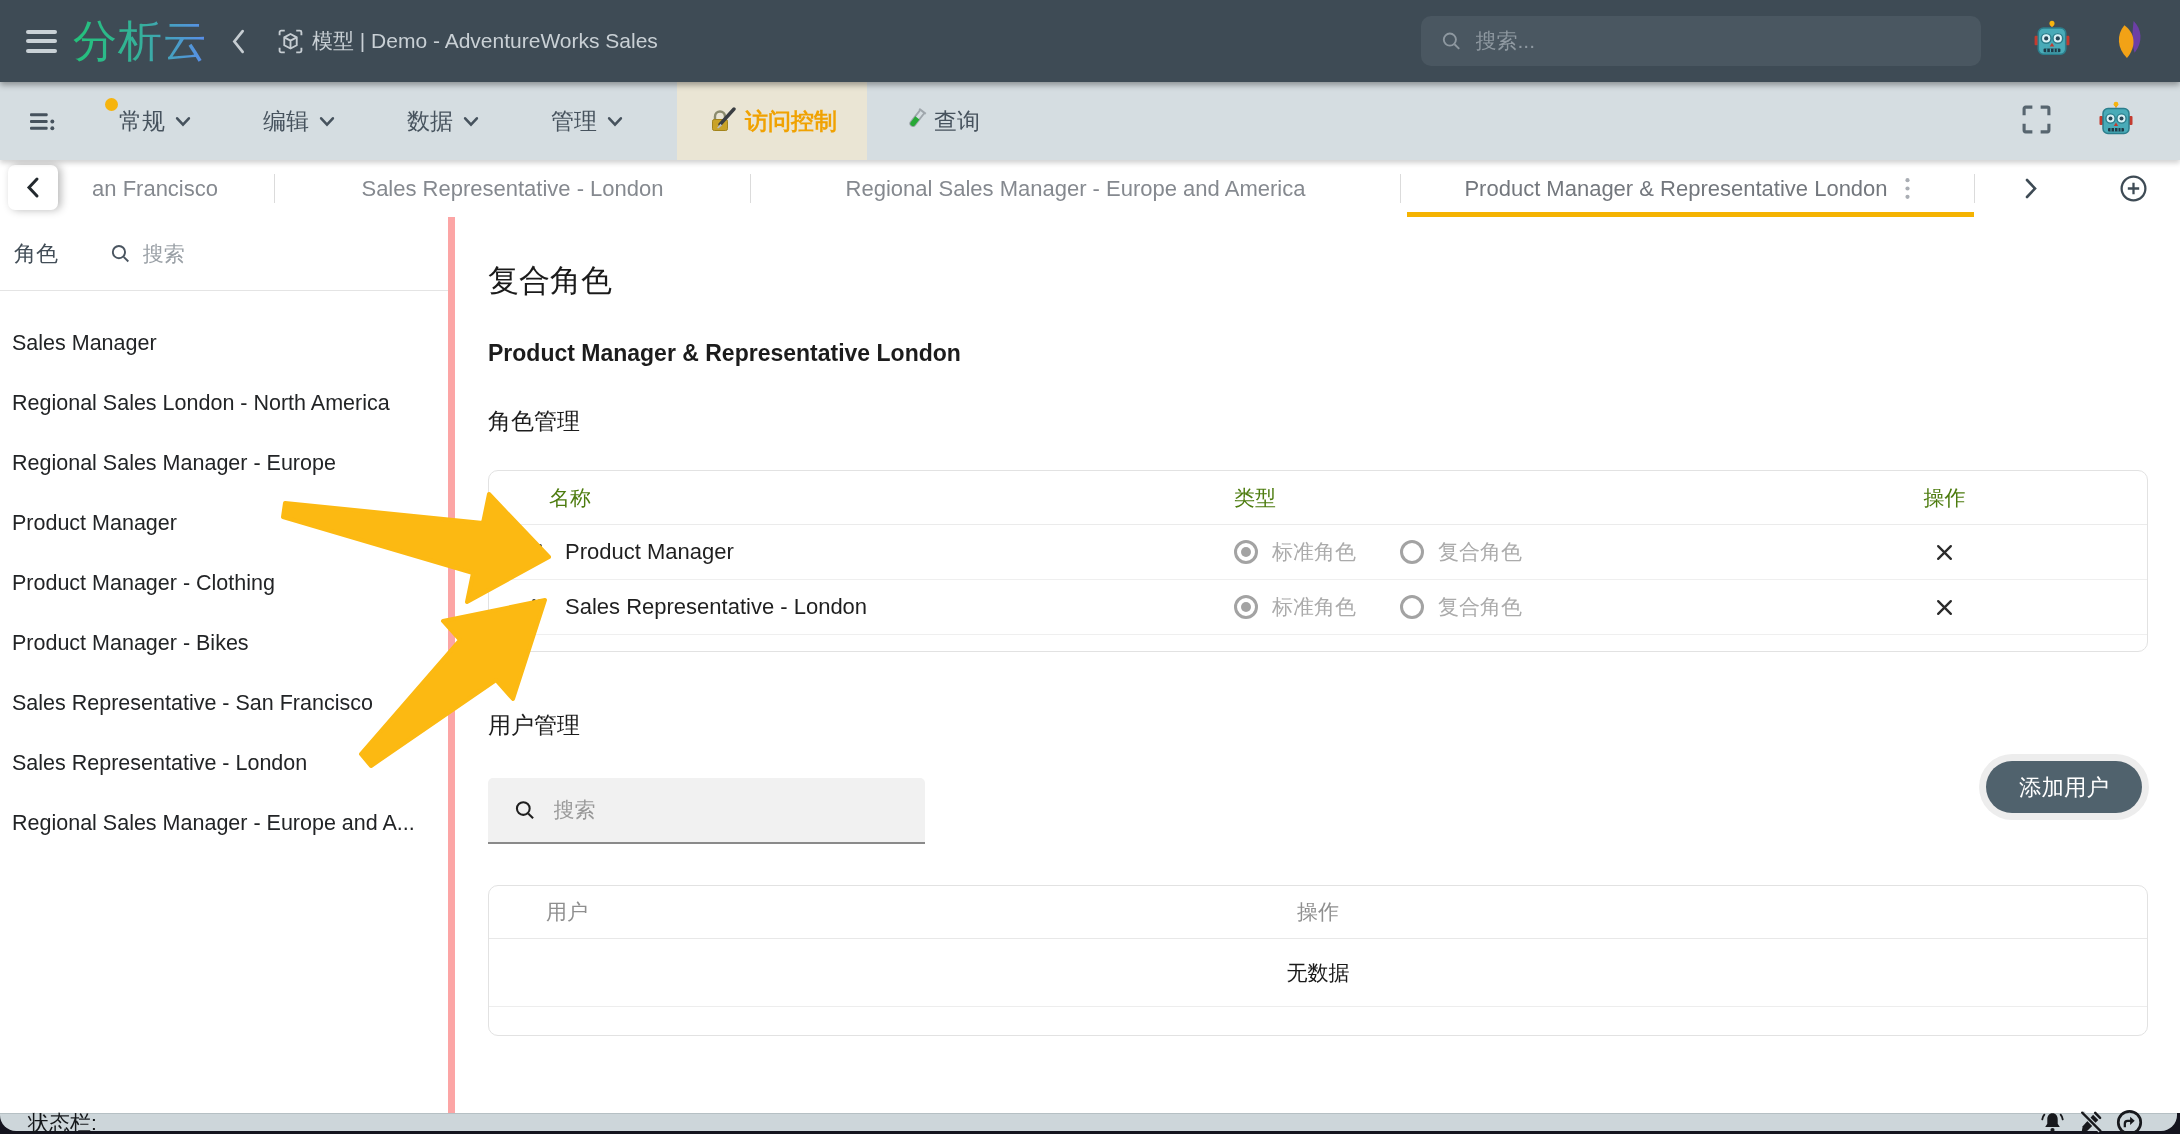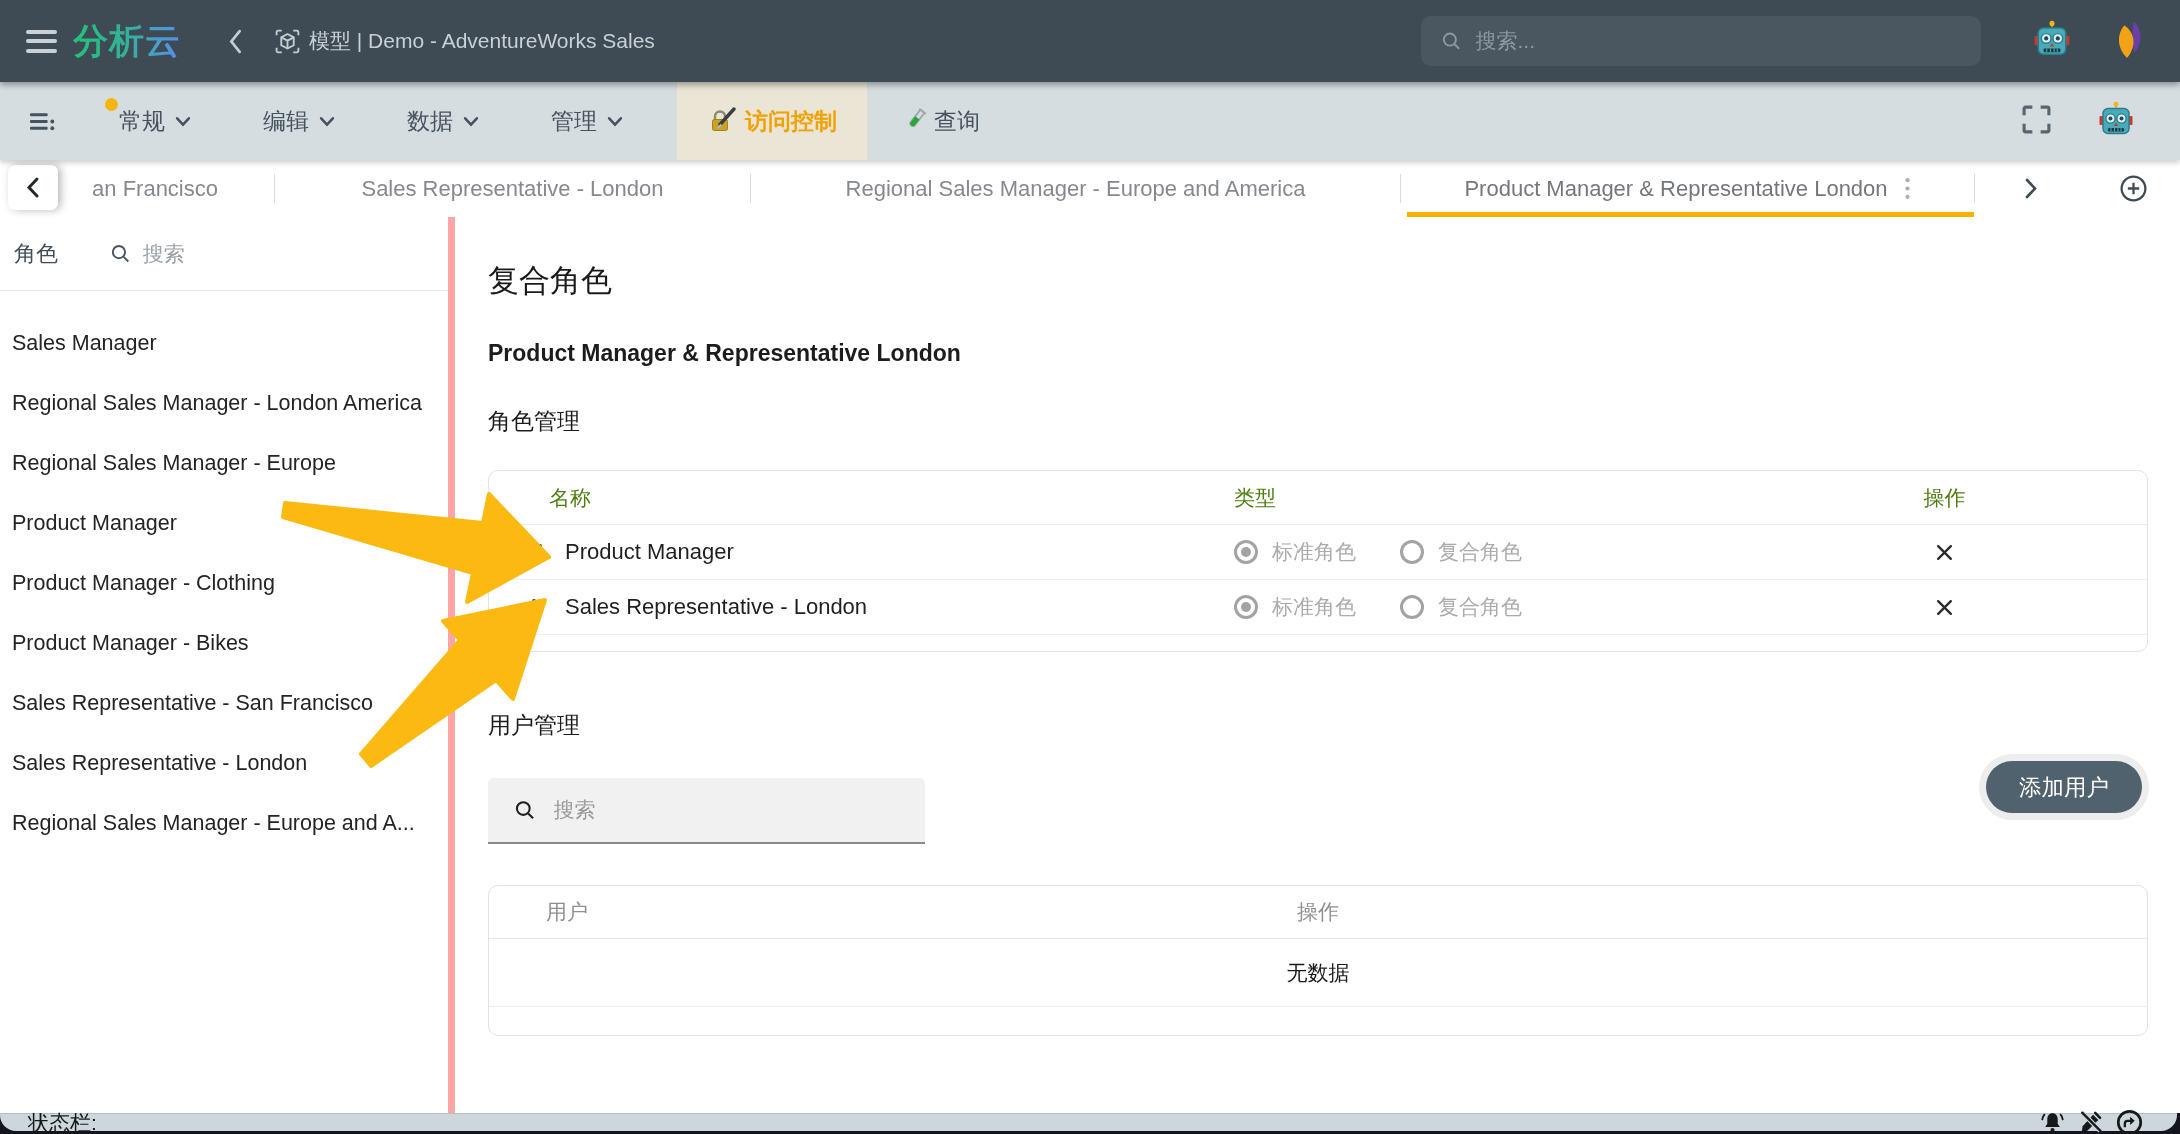--- a/index.html
+++ b/index.html
@@ -5,21 +5,21 @@
   * { margin:0; padding:0; box-sizing:border-box; }
   html,body { width:2180px; height:1134px; overflow:hidden; }
   body { font-family:"Liberation Sans","DejaVu Sans",sans-serif; background:#14141E; }
   .screen { width:2180px; height:1134px; display:flex; flex-direction:column; position:relative; background:#fff; }
 
   
   .topbar { height:82px; background:#3E4B55; display:flex; align-items:center; padding:0 36px 0 26px; gap:0;
             box-shadow:0 3px 6px rgba(0,0,0,.35); position:relative; z-index:30; flex:0 0 auto; }
   .hamburger { display:inline-block; cursor:pointer; margin-right:16px; }
   .hamburger i { display:block; width:31px; height:4px; background:#C9D1D6; border-radius:2px; margin:5.5px 0; }
-  .logo { font-size:35px; font-weight:700; letter-spacing:1px; margin-right:32px;
+  .logo { font-size:44px; font-weight:400; letter-spacing:1px; margin-right:8px;
           background:linear-gradient(90deg,#23C27A,#35b09a,#5B8DEF); -webkit-background-clip:text; background-clip:text; color:transparent; }
   .tb-back { display:flex; align-items:center; padding:0 14px; }
   .model-wrap { display:flex; align-items:center; gap:8px; margin-left:16px; }
   .model-label { color:#C9D0D5; font-size:21px; }
   .tb-search { margin-left:auto; width:560px; height:50px; background:#4A5761; border-radius:10px;
                display:flex; align-items:center; padding:0 20px; color:#8E98A0; }
   .tb-search input { background:transparent; border:none; outline:none; color:#D5DCE0; font-size:21px; margin-left:14px; width:100%; }
   .tb-search input::placeholder { color:#8E98A0; }
   .tb-right { display:flex; align-items:center; gap:42px; margin-left:52px; }
 
@@ -303,21 +303,21 @@
         <span class="sidebar-search">
           <svg width="23" height="23" viewBox="0 0 22 22" fill="none" stroke="#4A5560" stroke-width="2">
               <circle cx="9.5" cy="9.5" r="6.5"></circle>
               <path d="M14.5 14.5 L19.5 19.5"></path>
             </svg>
           <input type="text" placeholder="搜索" style="">
         </span>
       </div>
       <div class="role-list">
         <div class="role-item">Sales Manager</div>
-        <div class="role-item">Regional Sales Manager - London America</div>
+        <div class="role-item">Regional Sales London - North America</div>
         <div class="role-item">Regional Sales Manager - Europe</div>
         <div class="role-item">Product Manager</div>
         <div class="role-item">Product Manager - Clothing</div>
         <div class="role-item">Product Manager - Bikes</div>
         <div class="role-item">Sales Representative - San Francisco</div>
         <div class="role-item">Sales Representative - London</div>
         <div class="role-item">Regional Sales Manager - Europe and A...</div>
       </div>
     </aside>
 

